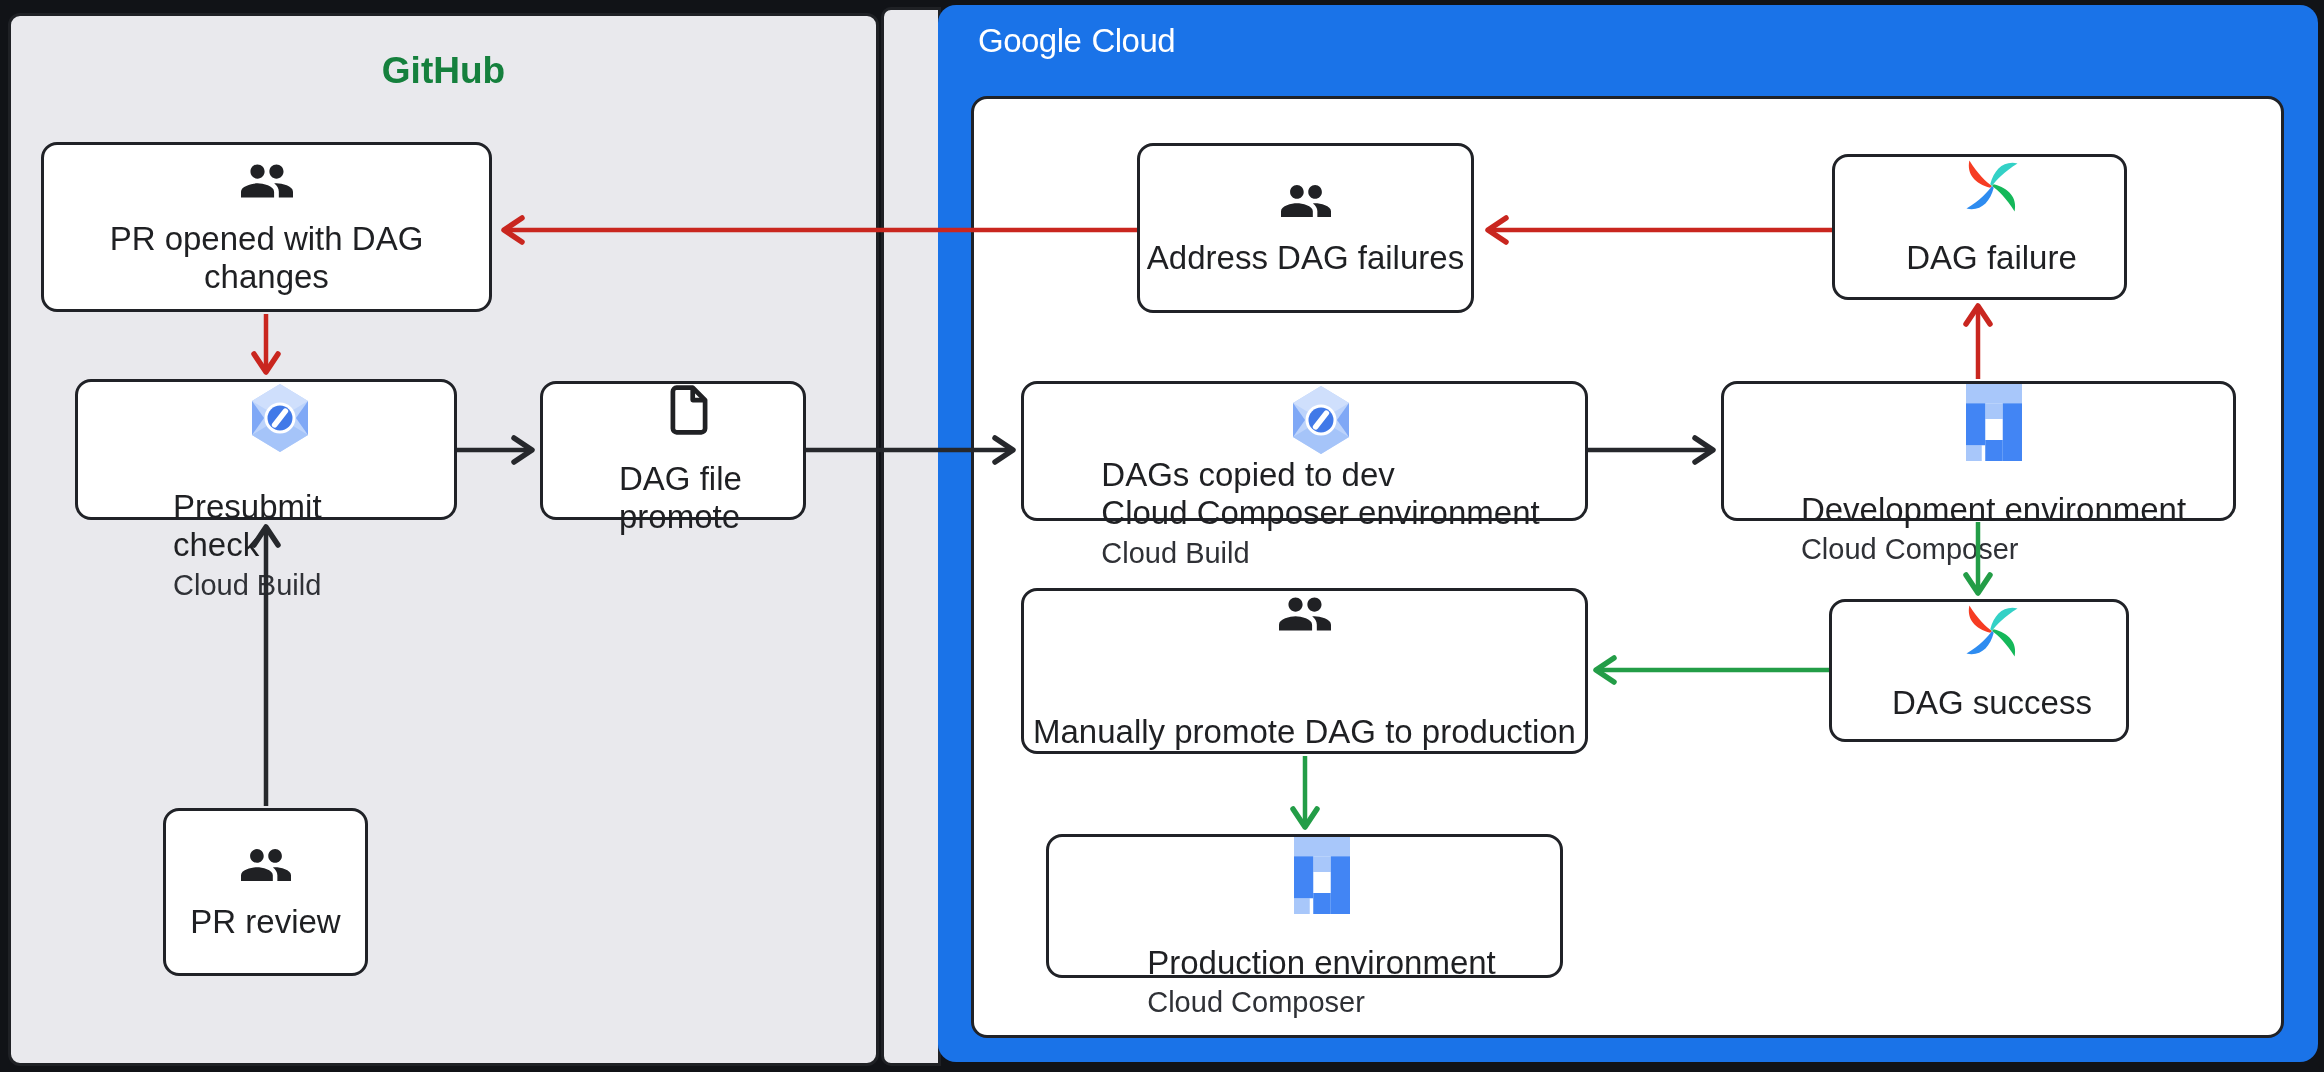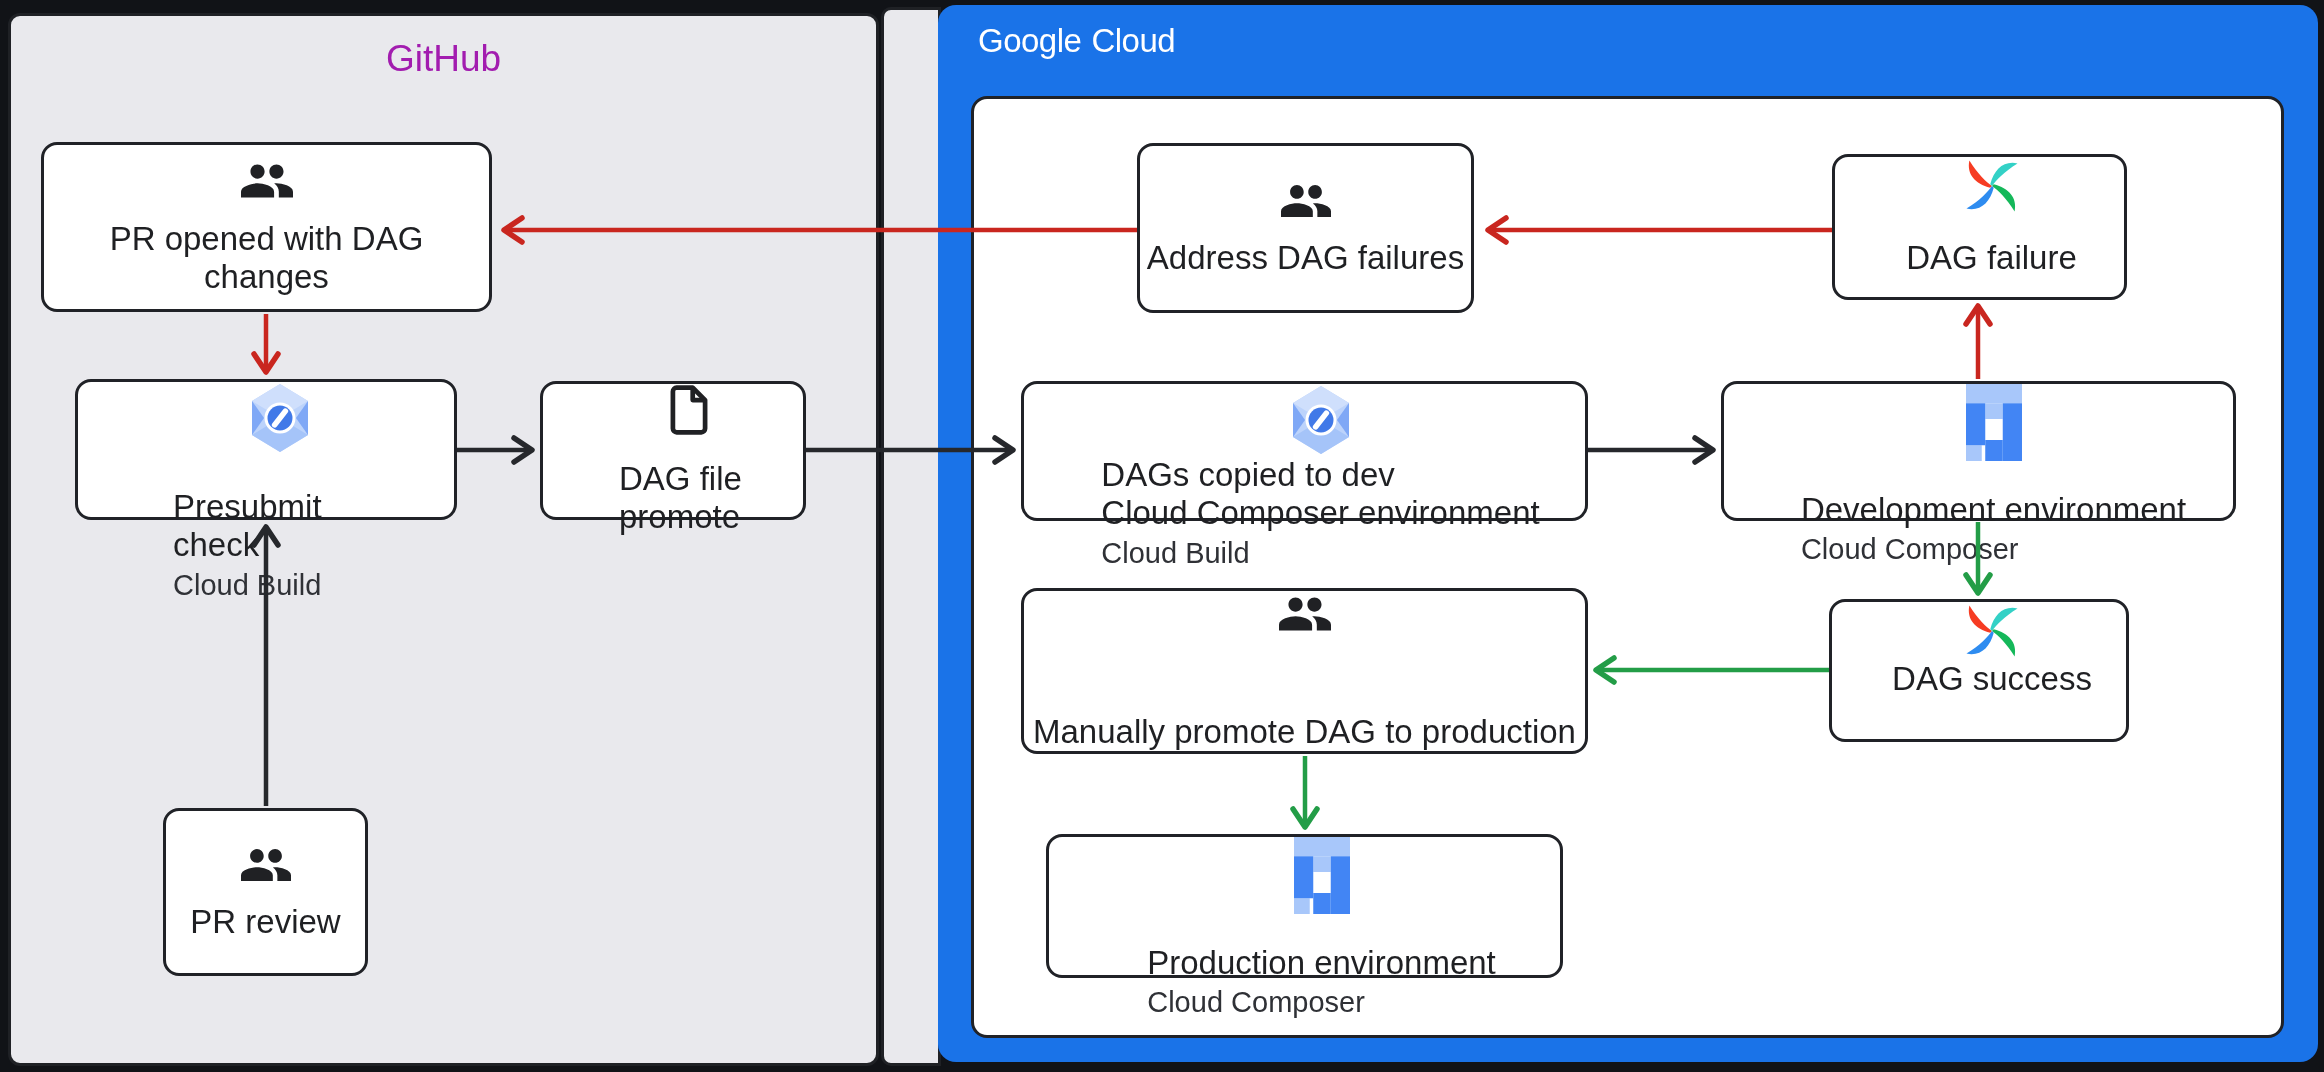--- a/index.html
+++ b/index.html
@@ -2,21 +2,21 @@
 <html><head>
 <meta charset="utf-8">
 <style>
   html,body{margin:0;padding:0;background:#111317;}
   body{font-family:"Liberation Sans",sans-serif;}
   .stage{position:relative;width:2324px;height:1072px;background:#111317;overflow:hidden;}
 
   
   .panel-github{position:absolute;left:8px;top:13px;width:871px;height:1053px;
     background:#e9e9ed;border:3px solid #1f2125;border-radius:12px;box-sizing:border-box;}
-  .panel-github h2{margin:0;padding-top:22px;text-align:center;font-size:37px;font-weight:400;color:#a21caf;}
+  .panel-github h2{margin:12px;padding-top:22px;text-align:center;font-size:37px;font-weight:700;color:#15803d;}
   .strip-cap{position:absolute;left:881px;top:7px;width:60px;height:20px;background:#17181d;border-radius:10px 10px 0 0;}
   .strip{position:absolute;left:881px;top:7px;width:60px;height:1059px;background:#e9e9ed;
     border:3px solid #1f2125;border-radius:10px 0 0 10px;box-sizing:border-box;}
   .panel-gcp{position:absolute;left:938px;top:5px;width:1380px;height:1057px;
     background:#1a73e8;border-radius:18px;box-sizing:border-box;}
   .gcp-logo{position:absolute;left:978px;top:22px;color:#ffffff;font-size:33px;letter-spacing:-0.5px;}
   .gcp-logo .g1{font-weight:500;}
   .gcp-logo .g2{font-weight:400;margin-left:10px;}
   .panel-inner{position:absolute;left:971px;top:96px;width:1313px;height:942px;
     background:#ffffff;border:3px solid #202227;border-radius:16px;box-sizing:border-box;}
@@ -32,21 +32,21 @@
 
   #n-pr-opened{left:41px;top:142px;width:451px;height:170px;}
   #n-presubmit{left:75px;top:379px;width:382px;height:141px;padding-left:28px;gap:34px;}
   #n-dagfile{left:540px;top:381px;width:266px;height:139px;padding-left:32px;gap:24px;}
   #n-prreview{left:163px;top:808px;width:205px;height:168px;}
   #n-address{left:1137px;top:143px;width:337px;height:170px;}
   #n-dagfailure{left:1832px;top:154px;width:295px;height:146px;padding-left:24px;gap:24px;}
   #n-dagscopied{left:1021px;top:381px;width:567px;height:140px;padding-left:32px;}
   #n-devenv{left:1721px;top:381px;width:515px;height:140px;padding-left:30px;gap:30px;}
   #n-manually{left:1021px;top:588px;width:567px;height:166px;justify-content:space-between;}
-  #n-dagsuccess{left:1829px;top:599px;width:300px;height:143px;padding-left:26px;}
+  #n-dagsuccess{left:1829px;top:599px;width:300px;height:143px;padding-left:26px;gap:24px;}
   #n-prodenv{left:1046px;top:834px;width:517px;height:144px;padding-left:34px;gap:30px;}
 
   #n-presubmit .txt{width:214px;}
   #n-dagfile .txt{width:140px;}
 
   
   .arrows{position:absolute;left:0;top:0;width:2324px;height:1072px;pointer-events:none;}
   .arrows line{stroke-width:4.5px;}
   .a-red{stroke:#c9261f;}
   .a-green{stroke:#239d47;}

